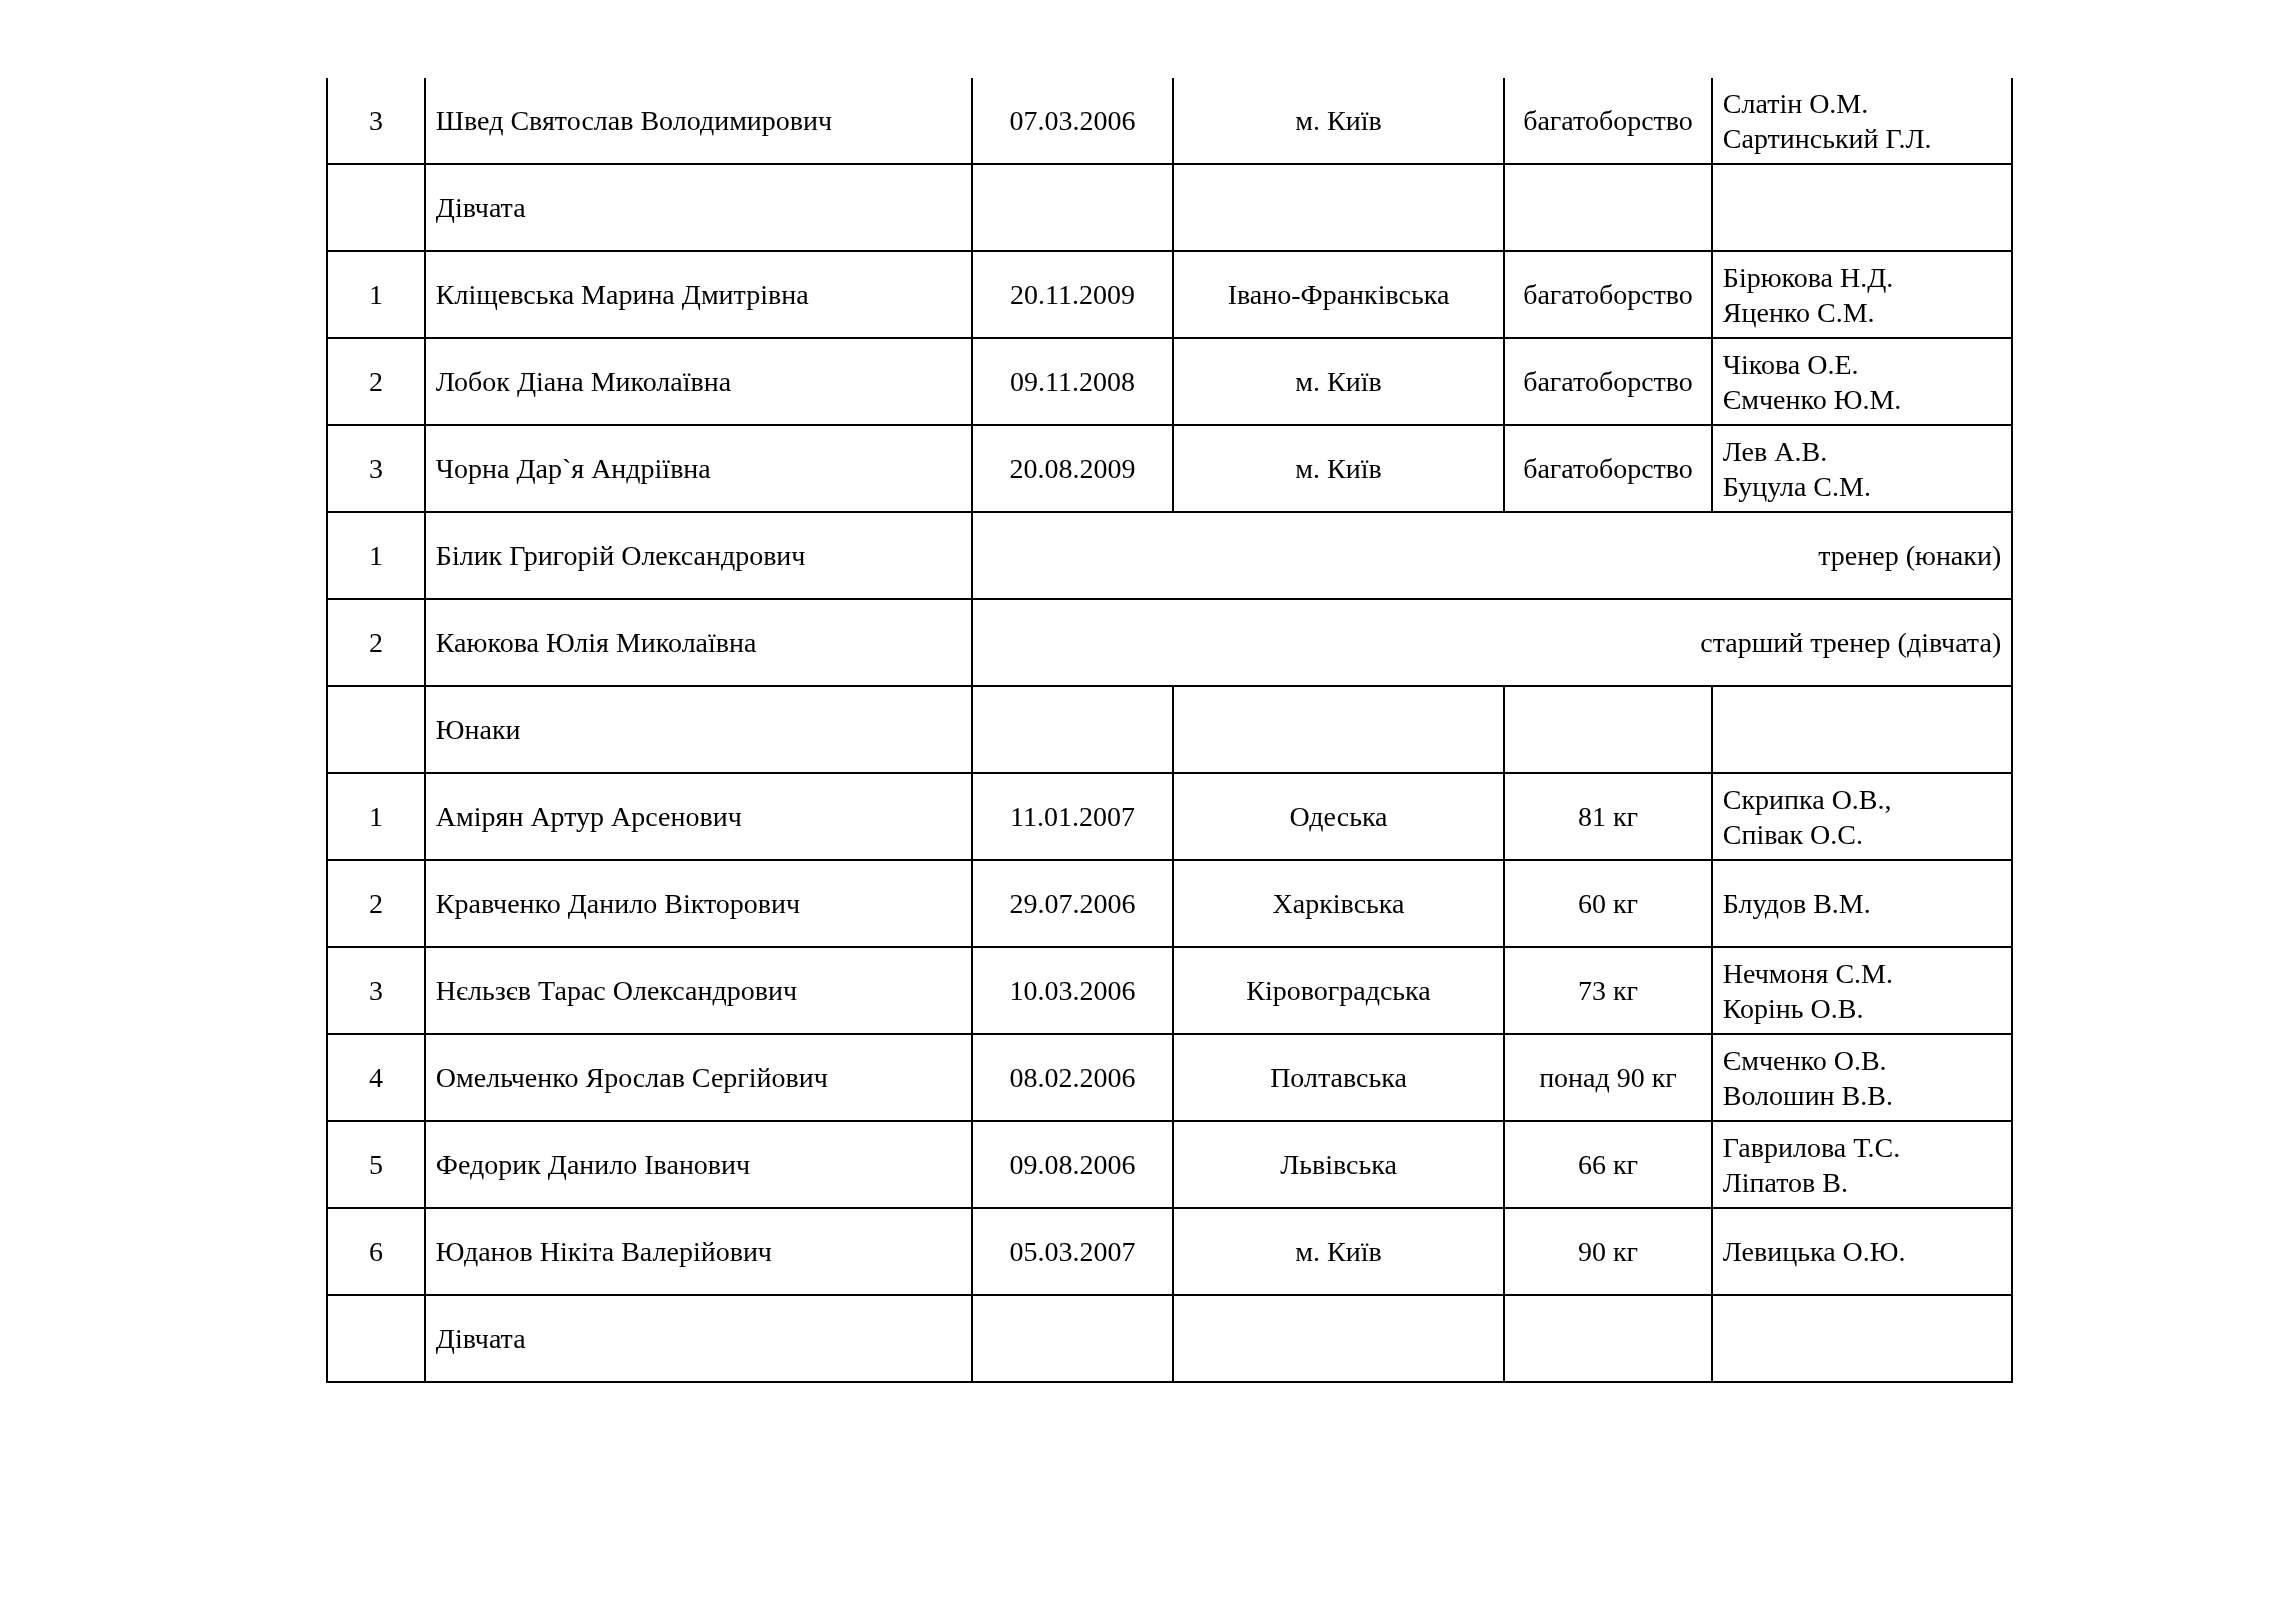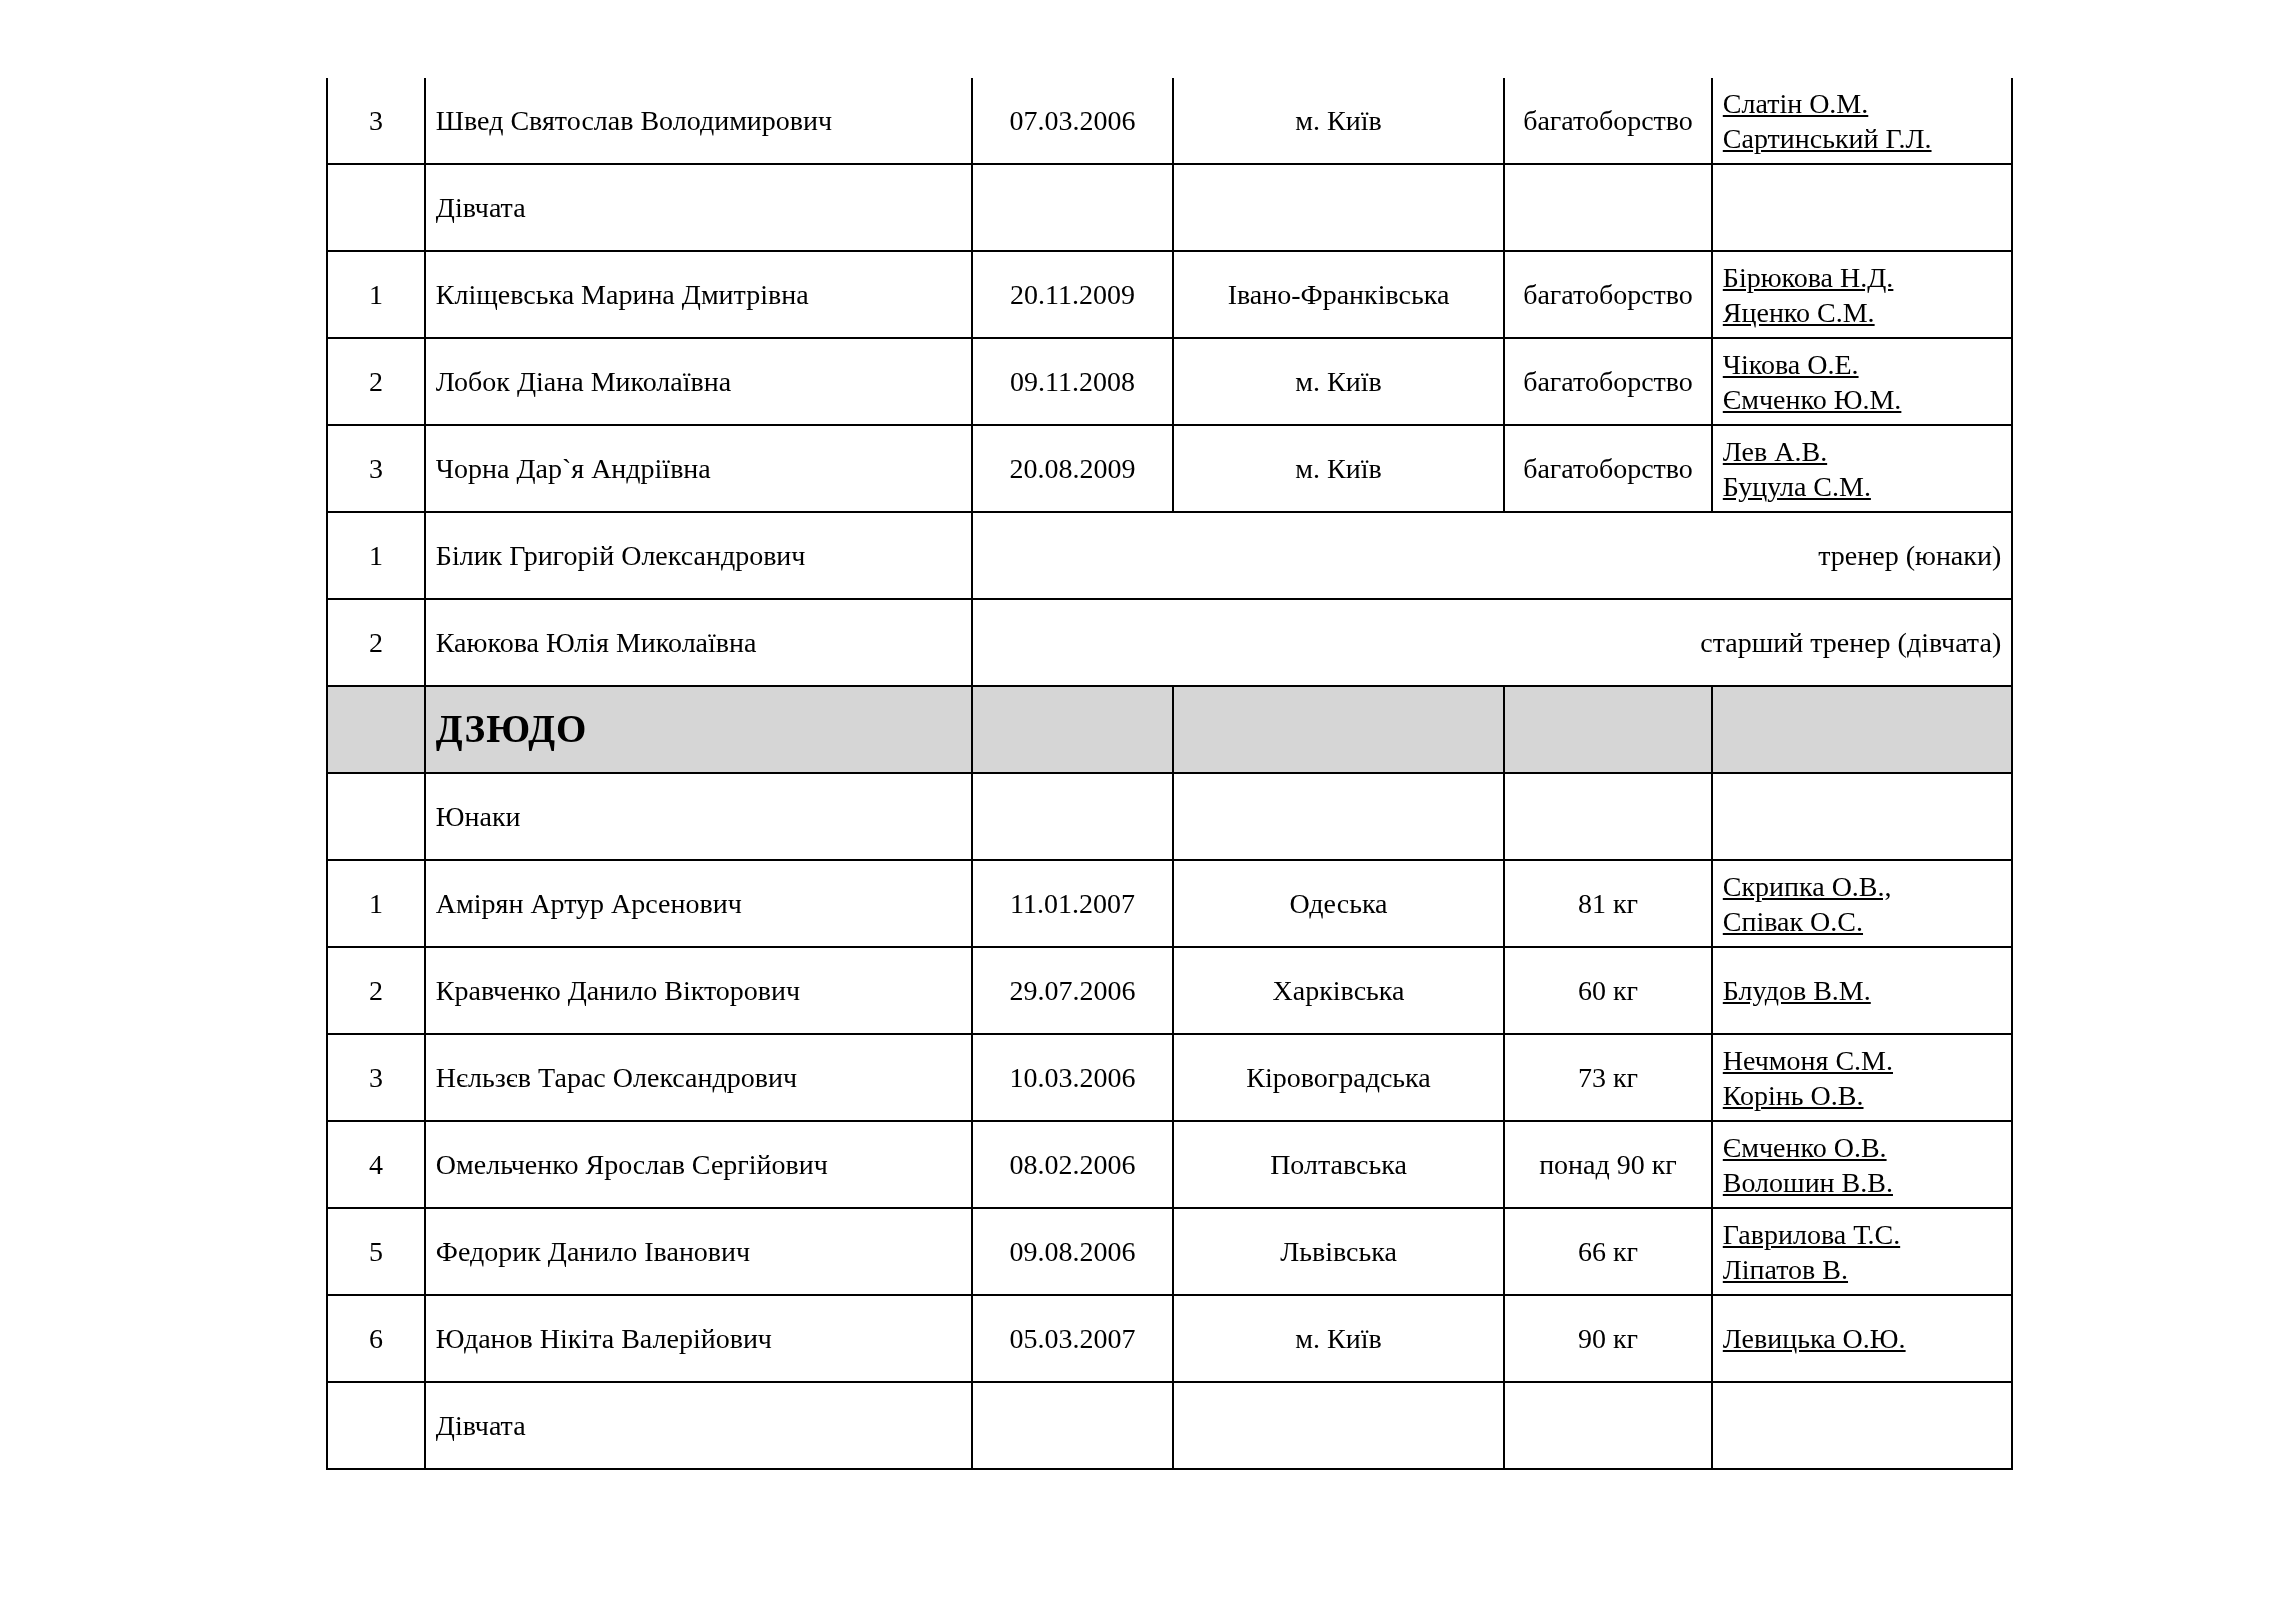--- a/index.html
+++ b/index.html
@@ -40,21 +40,21 @@
   td.name { text-align: left; padding-left: 15.7px; }
   td.coach { text-align: left; padding-left: 17.6px; }
   td.role { text-align: right; }
 
   tr.section-row td { background: #d6d6d6; }
   tr.section-row td.name {
     font-weight: bold;
     font-size: 39px;
     letter-spacing: 1px;
   }
-  .coach-line { white-space: nowrap; text-decoration: underline; }
+  .coach-line { white-space: nowrap; }
 </style>
 </head>
 <body>
 
 <div class="page">
   <table class="roster">
     <colgroup>
       <col style="width:98px">
       <col style="width:547px">
       <col style="width:201px">
@@ -118,28 +118,20 @@
         <tr>
           <td class="c">1</td>
           <td class="name">Білик Григорій Олександрович</td>
           <td class="role" colspan="4">тренер (юнаки)</td>
         </tr>
         <tr>
           <td class="c">2</td>
           <td class="name">Каюкова Юлія Миколаївна</td>
           <td class="role" colspan="4">старший тренер (дівчата)</td>
         </tr>
-        <tr class="section-row">
-          <td class="c"></td>
-          <td class="name">ДЗЮДО</td>
-          <td class="c"></td>
-          <td class="c"></td>
-          <td class="c"></td>
-          <td class="coach"></td>
-        </tr>
         <tr>
           <td class="c"></td>
           <td class="name">Юнаки</td>
           <td class="c"></td>
           <td class="c"></td>
           <td class="c"></td>
           <td class="coach"></td>
         </tr>
         <tr>
           <td class="c">1</td>

